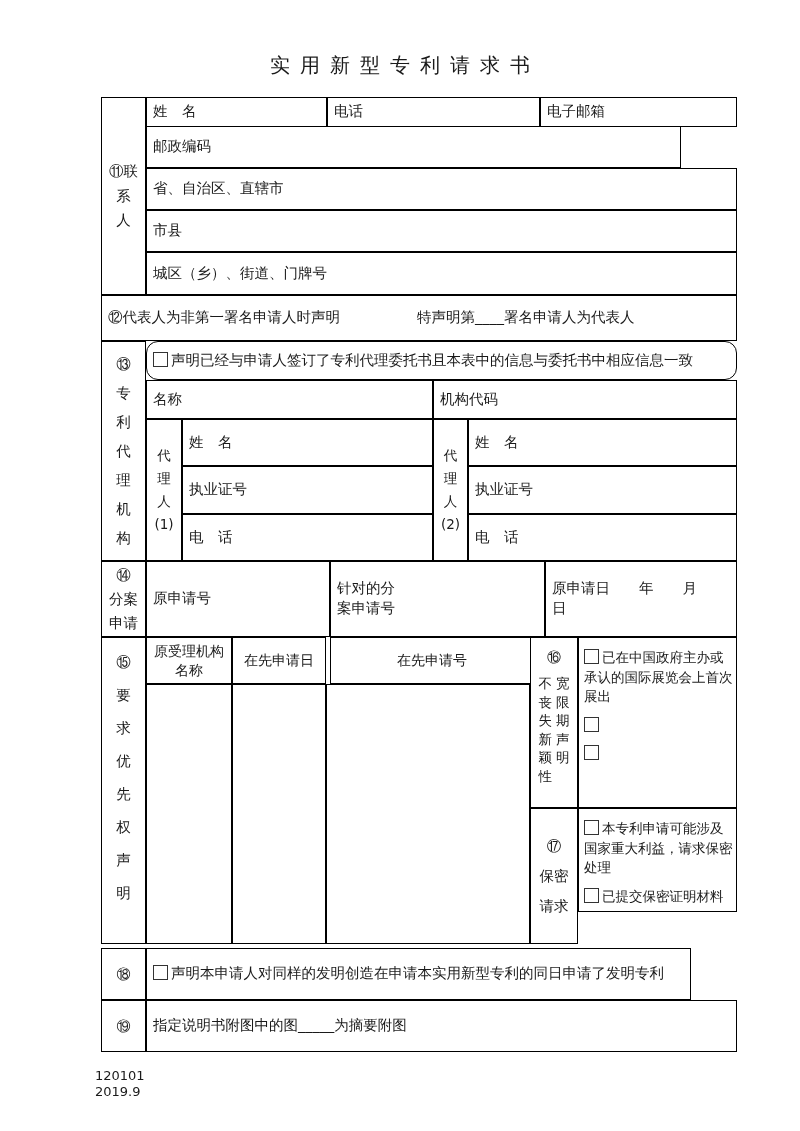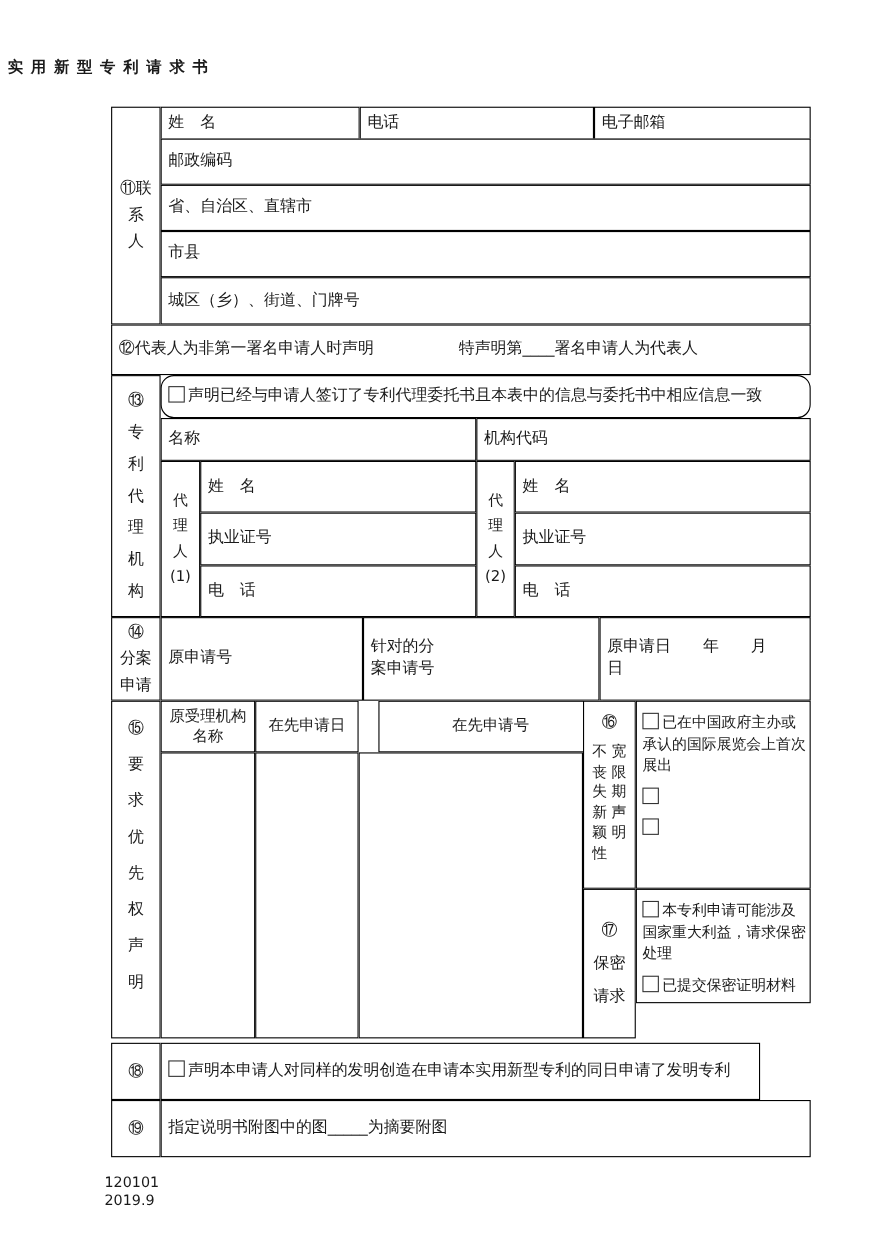--- a/index.html
+++ b/index.html
@@ -4,21 +4,21 @@
 <style>
   html,body{margin:0;padding:0;}
   body{
     width:800px;height:1131px;position:relative;overflow:hidden;
     background:#ffffff;color:#1a1a1a;
     font-family:"DejaVu Sans","Liberation Sans",sans-serif;
     font-size:14.5px;
   }
   .title{
     position:absolute;left:0;top:52px;width:100%;
-    font-size:14px;font-weight:bold;
+    text-align:center;font-size:20px;font-weight:normal;
     letter-spacing:0.5em;text-indent:0.5em;
   }
   .cell{
     position:absolute;box-sizing:border-box;
     border:1px solid #000;background:#fff;
     display:flex;align-items:center;
     padding:14px 6px;line-height:1.35;
   }
   .vlabel{
     flex-direction:column;justify-content:center;text-align:center;
@@ -49,21 +49,21 @@
 <body>
 
 <div class="title">实用新型专利请求书</div>
 
 <div class="cell vlabel" style="left:101px;top:97px;width:45px;height:198px;line-height:1.7;">⑪联
 系
 人</div>
 <div class="cell" style="left:146px;top:97px;width:181px;height:29px;">姓　名</div>
 <div class="cell" style="left:327px;top:97px;width:213px;height:29px;">电话</div>
 <div class="cell" style="left:540px;top:97px;width:197px;height:29px;">电子邮箱</div>
-<div class="cell" style="left:146px;top:126px;width:591px;height:42px;">邮政编码</div>
+<div class="cell" style="left:146px;top:126px;width:535px;height:42px;">邮政编码</div>
 <div class="cell" style="left:146px;top:168px;width:591px;height:42px;">省、自治区、直辖市</div>
 <div class="cell" style="left:146px;top:210px;width:591px;height:42px;">市县</div>
 <div class="cell" style="left:146px;top:252px;width:591px;height:43px;">城区（乡）、街道、门牌号</div>
 
 <div class="cell rel" style="left:101px;top:295px;width:636px;height:46px;">
   <span>⑫代表人为非第一署名申请人时声明</span>
   <span class="stmt2">特声明第____署名申请人为代表人</span>
 </div>
 
 <div class="cell vlabel" style="left:101px;top:341px;width:45px;height:220px;line-height:29px;">⑬
@@ -108,21 +108,21 @@
 要
 求
 优
 先
 权
 声
 明</div>
 <div class="cell hdr" style="left:146px;top:637px;width:86px;height:47px;">原受理机构
 名称</div>
 <div class="cell hdr" style="left:232px;top:637px;width:94px;height:47px;">在先申请日</div>
-<div class="cell hdr" style="left:344px;top:637px;width:204px;height:47px;">在先申请号</div>
+<div class="cell hdr" style="left:330px;top:637px;width:204px;height:47px;">在先申请号</div>
 <div class="cell" style="left:146px;top:684px;width:86px;height:260px;"></div>
 <div class="cell" style="left:232px;top:684px;width:94px;height:260px;"></div>
 <div class="cell" style="left:326px;top:684px;width:204px;height:260px;"></div>
 
 <div class="cell vlabel" style="left:530px;top:637px;width:48px;height:171px;justify-content:flex-start;padding-top:10px;">
   <span class="num">⑯</span>
   <span class="vpair">
     <span class="vcol">不
 丧
 失

